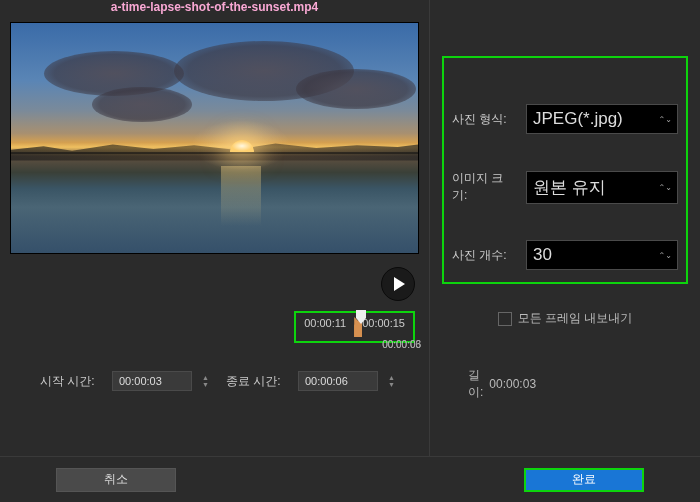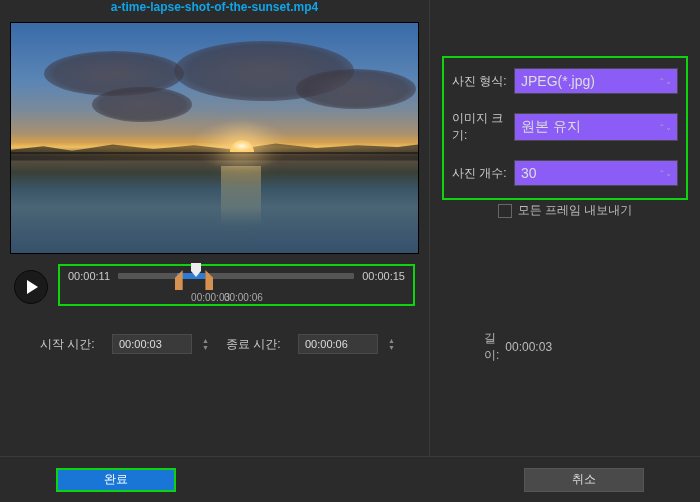--- a/index.html
+++ b/index.html
@@ -8,36 +8,36 @@
     .dialog { width: 100%; height: 100%; display: flex; flex-direction: column; }
     
     .header { position: relative; padding: 10px 0 14px; text-align: center; }
     .title { font-size: 14px; font-weight: bold; color: #eee; }
     .close-btn { position: absolute; top: 6px; right: 10px; width: 24px; height: 24px; cursor: pointer; display: flex; align-items: center; justify-content: center; color: #888; font-size: 16px; }
     
     .content { display: flex; flex: 1; }
     .left-panel { width: 430px; padding: 0 10px; border-right: 1px solid #3a3a3a; }
     .right-panel { flex: 1; padding: 10px 12px 0 12px; }
     
-    .filename { text-align: center; font-size: 12px; font-weight: bold; color: #0ea5e9; margin-bottom: 8px; }
+    .filename { text-align: center; font-size: 12px; font-weight: bold; color: #f9a8d4; margin-bottom: 8px; }
     
     .preview { width: 100%; height: 232px; background: linear-gradient(to bottom, #3a6ba8 0%, #5a85b5 25%, #7a8a9a 38%, #a89070 48%, #d4a050 52%, #f0c060 54%, #605040 58%, #3a4038 65%, #3a5565 72%, #4a6575 80%, #35506a 100%); position: relative; overflow: hidden; border: 1px solid #000; }
     
     .horizon { position: absolute; top: 56%; left: 0; right: 0; height: 2px; background: rgba(20,20,20,0.6); }
     .mountains { position: absolute; top: 52%; left: 0; right: 0; height: 18px; background: linear-gradient(to right, rgba(30,30,30,0.7) 0%, rgba(40,35,25,0.6) 30%, rgba(50,40,30,0.5) 60%, rgba(35,35,35,0.7) 100%); clip-path: polygon(0 40%, 8% 20%, 15% 45%, 25% 10%, 35% 35%, 45% 15%, 55% 40%, 65% 5%, 75% 30%, 85% 15%, 95% 25%, 100% 10%, 100% 100%, 0 100%); }
     .sun { position: absolute; top: 51%; left: 219px; width: 24px; height: 12px; background: radial-gradient(ellipse, #fff8e0, #ffd070 60%); border-radius: 12px 12px 0 0; box-shadow: 0 0 20px 8px rgba(255,210,120,0.5); }
     .sunglow { position: absolute; top: 42%; left: 180px; width: 100px; height: 50px; background: radial-gradient(ellipse, rgba(255,220,150,0.5), transparent 70%); }
     .cloud { position: absolute; background: radial-gradient(ellipse, rgba(80,75,85,0.9), rgba(60,55,65,0.7) 60%, transparent); border-radius: 50%; }
     .c1 { top: 12%; left: 8%; width: 140px; height: 45px; }
     .c2 { top: 8%; left: 40%; width: 180px; height: 60px; }
     .c3 { top: 20%; left: 70%; width: 120px; height: 40px; }
     .c4 { top: 28%; left: 20%; width: 100px; height: 35px; }
     .reflection { position: absolute; top: 62%; left: 210px; width: 40px; height: 60px; background: linear-gradient(to bottom, rgba(255,220,140,0.4), transparent); }
     
-    .timeline-area { margin-top: 6px; display: flex; align-items: center; gap: 10px; padding: 4px; }
+    .timeline-area { margin-top: 6px; display: flex; align-items: flex-end; gap: 10px; padding: 4px; flex-direction: column; }
     .play-btn { width: 34px; height: 34px; background: #1a1a1a; border-radius: 50%; border: 1px solid #0a0a0a; display: flex; align-items: center; justify-content: center; cursor: pointer; flex-shrink: 0; margin-top: 3px; }
     .play-triangle { width: 0; height: 0; border-left: 11px solid #fff; border-top: 7px solid transparent; border-bottom: 7px solid transparent; margin-left: 3px; }
     
     .timeline-box { flex: 1; border: 2px solid #0dd40d; padding: 4px 8px 12px; height: 42px; position: relative; }
     .timeline-row { display: flex; align-items: center; gap: 8px; }
     .time-label { font-size: 11px; color: #ccc; }
     .track { flex: 1; height: 6px; background: #555; position: relative; border-radius: 1px; }
     .track-active { position: absolute; left: 25%; width: 12%; height: 100%; background: #2e7ad4; }
     .playhead { position: absolute; left: 30%; top: -10px; width: 14px; height: 14px; }
     .playhead svg { display: block; }
@@ -47,33 +47,33 @@
     .markers { position: absolute; left: 86px; right: 62px; top: 26px; font-size: 10px; color: #aaa; }
     .m1 { position: absolute; left: 22%; }
     .m2 { position: absolute; left: 38%; }
     
     .time-fields { margin-top: 14px; padding: 0 30px; font-size: 12px; display: flex; gap: 70px; }
     .field-col { display: flex; flex-direction: row; gap: 14px; }
     .field-row { display: flex; align-items: center; gap: 12px; }
     .field-label { color: #ccc; width: 60px; }
     .time-input { background: #3a3a3a; border: 1px solid #4a4a4a; color: #ddd; padding: 3px 6px; width: 80px; font-size: 11px; position: relative; }
     .spinner { width: 10px; display: flex; flex-direction: column; color: #888; font-size: 7px; line-height: 7px; margin-left: -2px; }
-    .length-col { display: flex; align-items: center; height: 100%; padding-top: 6px; margin-left: 16px; }
+    .length-col { display: flex; align-items: center; height: 100%; padding-top: 6px; }
     .length-label { color: #bbb; font-size: 12px; }
     .length-val { color: #bbb; font-size: 12px; margin-left: 6px; }
     
     .settings-box { border: 2px solid #0dd40d; padding: 10px 8px 8px; }
-    .setting-row { display: flex; align-items: center; gap: 0; margin-bottom: 16px; font-size: 12px; }
+    .setting-row { display: flex; align-items: center; gap: 12px; margin-bottom: 16px; font-size: 12px; margin-top: 36px; }
     .setting-row:last-child { margin-bottom: 4px; justify-content: flex-end; }
     .setting-label { width: 62px; color: #ccc; }
-    .setting-input { flex: 1; background: #8b5cf6; border: 1px solid #4a4a4a; color: #ddd; padding: 4px 6px; font-size: 14px; position: relative; }
+    .setting-input { flex: 1; background: #000000; border: 1px solid #4a4a4a; color: #ddd; padding: 4px 6px; font-size: 17px; position: relative; }
     .caret { position: absolute; right: 6px; top: 50%; transform: translateY(-50%); color: #aaa; font-size: 8px; pointer-events: none; }
     .setting-wrap { flex: 1; position: relative; }
     
-    .checkbox-row { display: flex; align-items: center; justify-content: center; gap: 6px; margin-top: 2px; font-size: 12px; color: #bbb; }
+    .checkbox-row { display: flex; align-items: center; justify-content: center; gap: 6px; margin-top: 26px; font-size: 12px; color: #bbb; }
     .chk { width: 14px; height: 14px; border: 1px solid #666; background: #2a2a2a; }
     
     .footer { height: 46px; display: flex; align-items: center; justify-content: space-between; padding: 0 56px; border-top: 1px solid #3a3a3a; }
     .btn { width: 120px; height: 24px; font-size: 12px; display: flex; align-items: center; justify-content: center; cursor: pointer; border: 1px solid #555; }
     .btn-cancel { background: #4a4a4a; color: #ddd; }
     .btn-done { background: #1976d6; color: #fff; border: 2px solid #0dd40d; box-shadow: 0 0 0 1px #1976d6 inset; }
   </style>
 </head>
 <body>
 
@@ -173,16 +173,16 @@
         </div>
       </div>
       <div class="checkbox-row">
         <div class="chk"></div>
         <span>모든 프레임 내보내기</span>
       </div>
     </div>
   </div>
 
   <div class="footer">
+    <div class="btn btn-cancel">취소</div>
     <div class="btn btn-done">완료</div>
-    <div class="btn btn-cancel">취소</div>
   </div>
 </div>
 
 </body></html>

